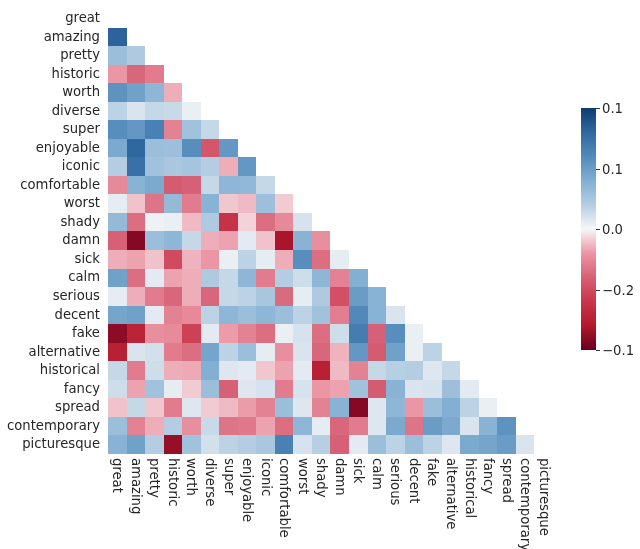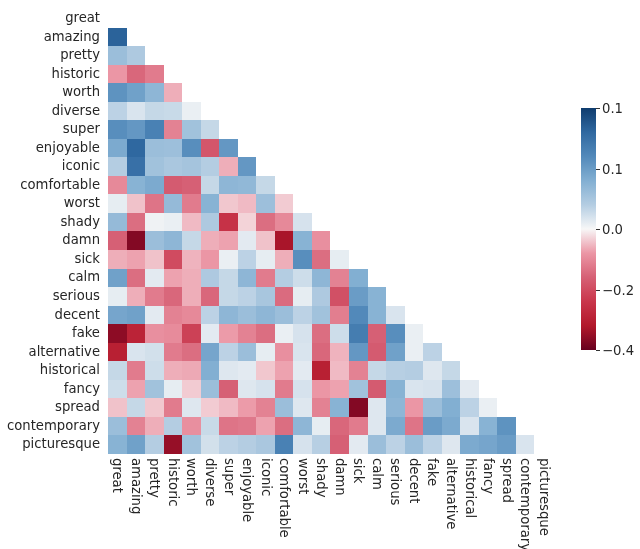--- a/index.html
+++ b/index.html
@@ -495,16 +495,16 @@
     <div id="colorbar" style="background: linear-gradient(rgb(15, 60, 110) 0%, rgb(31, 82, 135) 5%, rgb(47, 104, 160) 10%, rgb(65, 121, 173) 15%, rgb(82, 137, 186) 20%, rgb(106, 156, 198) 25%, rgb(130, 175, 210) 30%, rgb(155, 190, 218) 35%, rgb(180, 205, 226) 40%, rgb(213, 226, 237) 45%, rgb(247, 247, 247) 50%, rgb(241, 198, 206) 55%, rgb(235, 150, 165) 60%, rgb(225, 123, 141) 65%, rgb(214, 96, 117) 70%, rgb(208, 75, 96) 75%, rgb(201, 54, 75) 80%, rgb(190, 39, 59) 85%, rgb(178, 24, 43) 90%, rgb(141, 12, 37) 95%, rgb(103, 0, 31) 100%);"></div>
   <div class="cb-tick" style="top: 0px;"></div>
       <div class="cb-ticklabel" style="top: 0px;">0.1</div>
       <div class="cb-tick" style="top: 60.5px;"></div>
       <div class="cb-ticklabel" style="top: 60.5px;">0.1</div>
       <div class="cb-tick" style="top: 121px;"></div>
       <div class="cb-ticklabel" style="top: 121px;">0.0</div>
       <div class="cb-tick" style="top: 181.5px;"></div>
       <div class="cb-ticklabel" style="top: 181.5px;">−0.2</div>
       <div class="cb-tick" style="top: 242px;"></div>
-      <div class="cb-ticklabel" style="top: 242px;">−0.4</div>
+      <div class="cb-ticklabel" style="top: 242px;">−0.1</div>
     </div>
 
 </div>
 
 </body></html>

